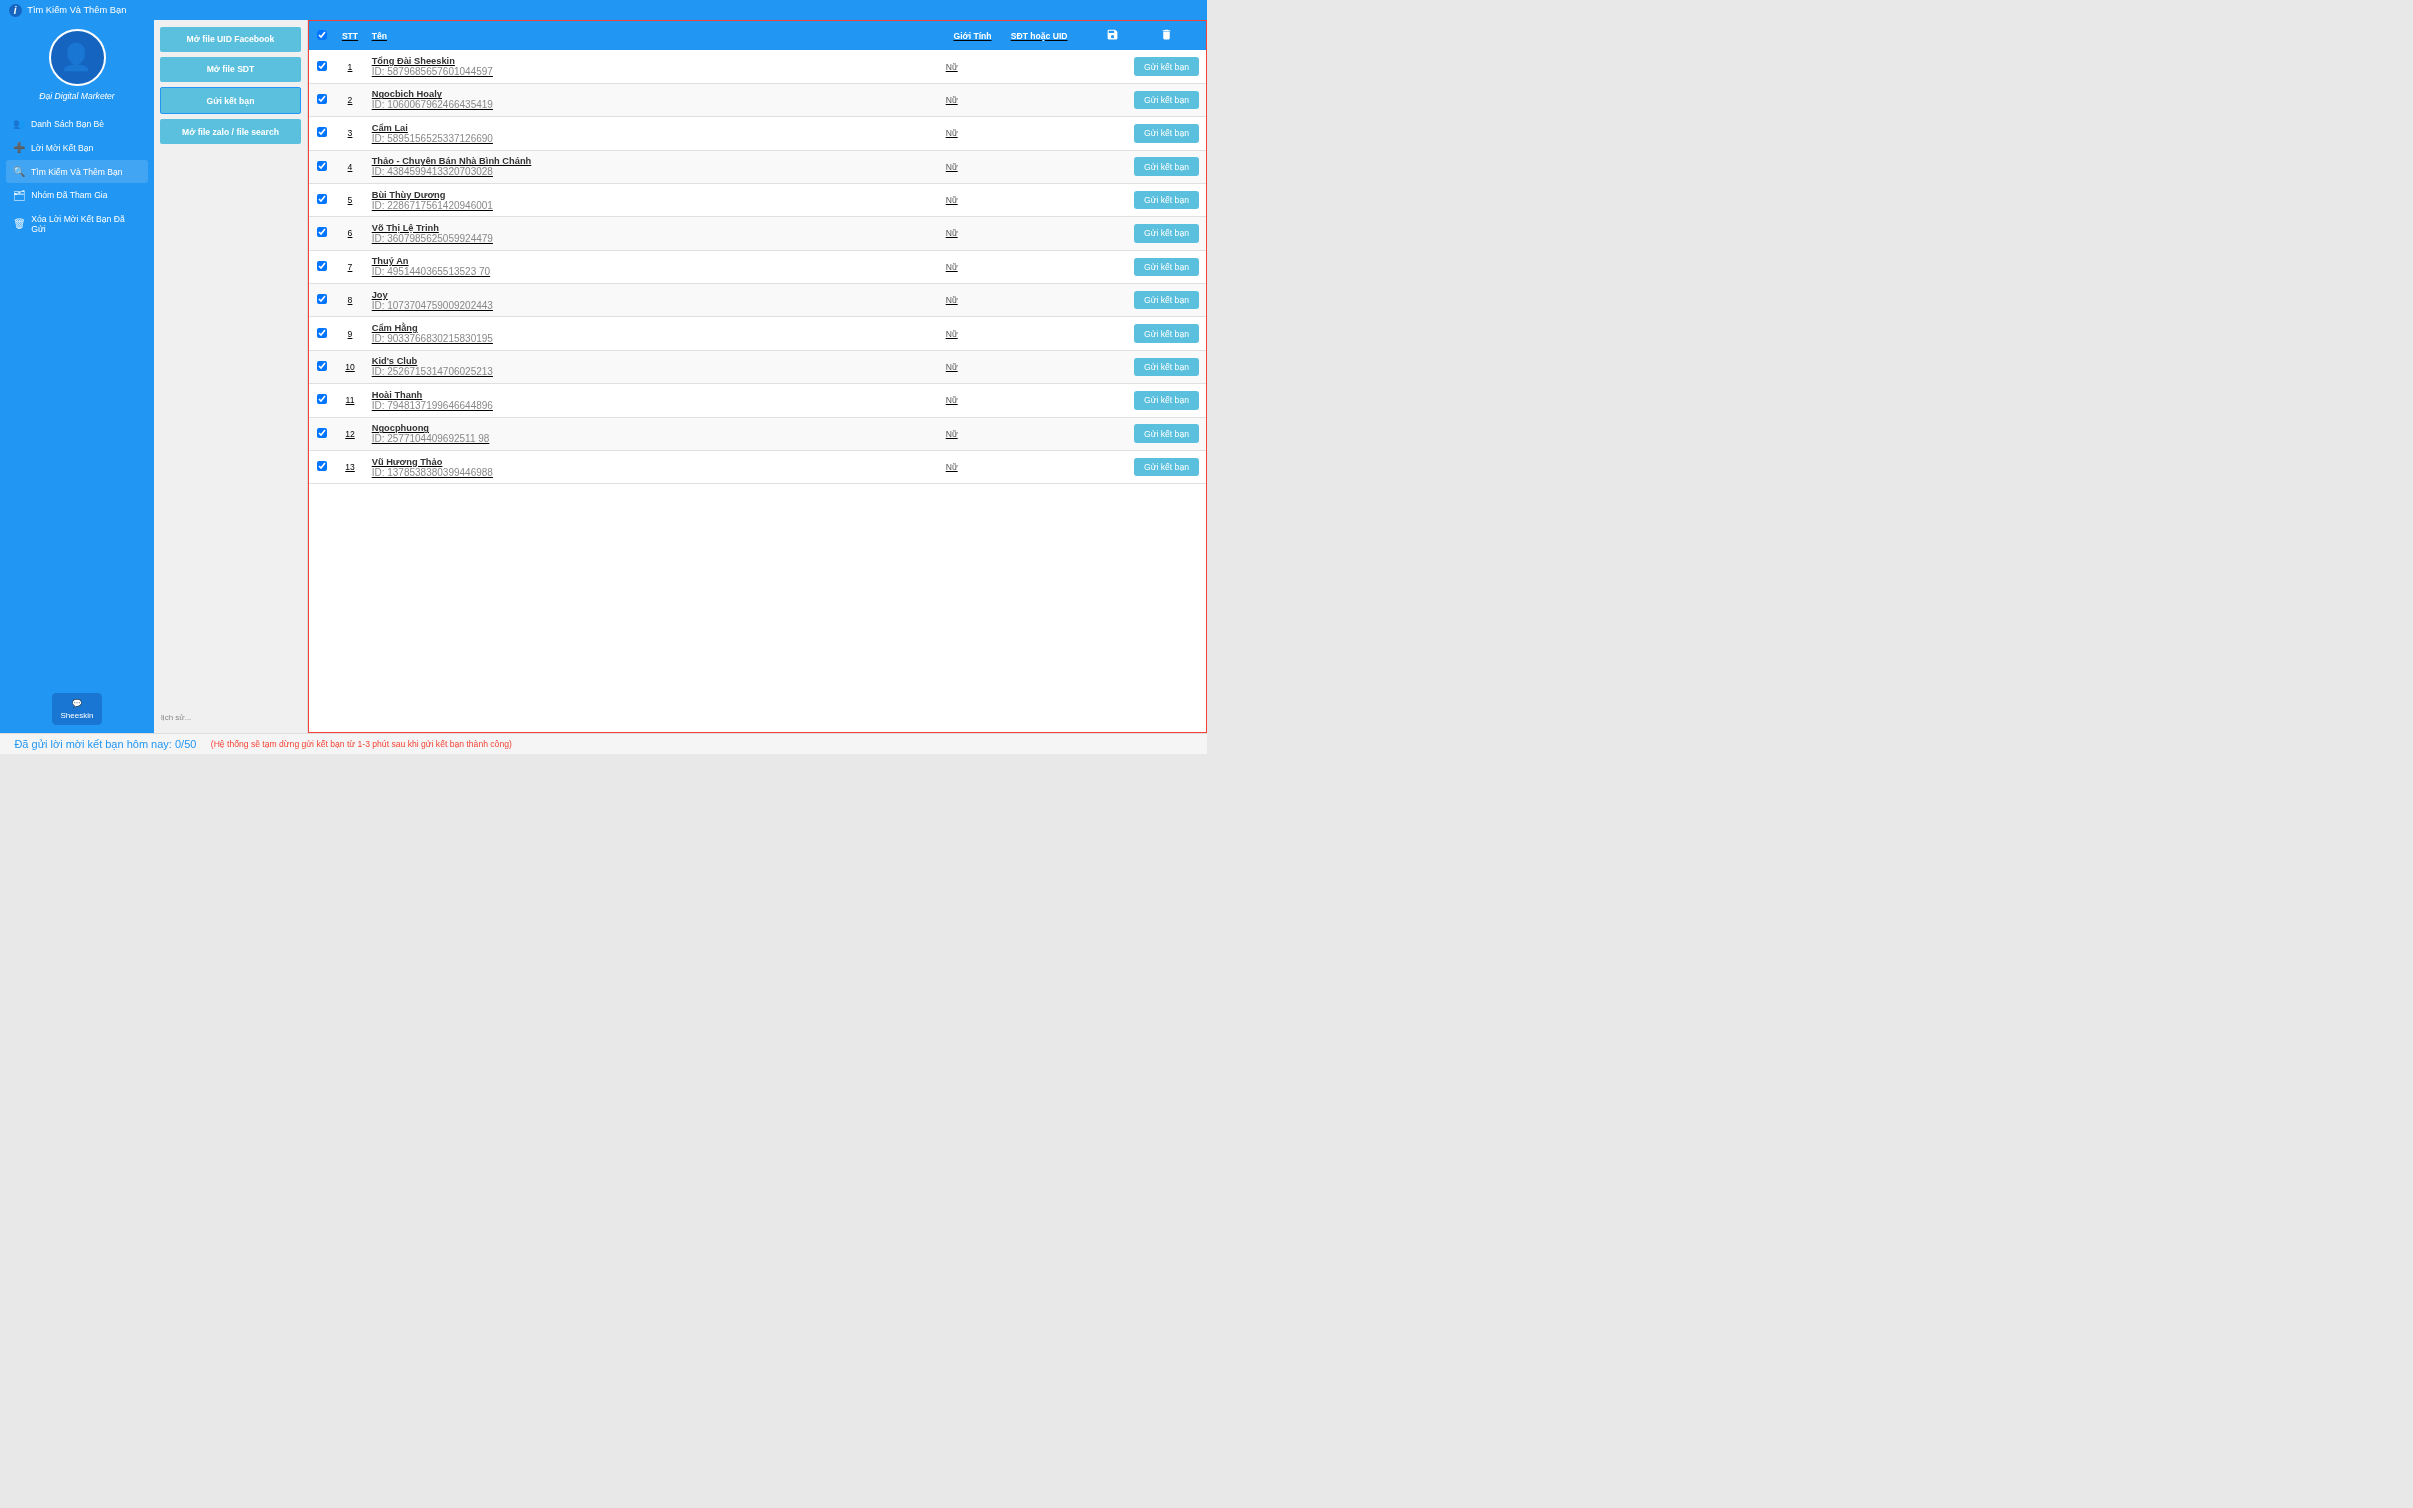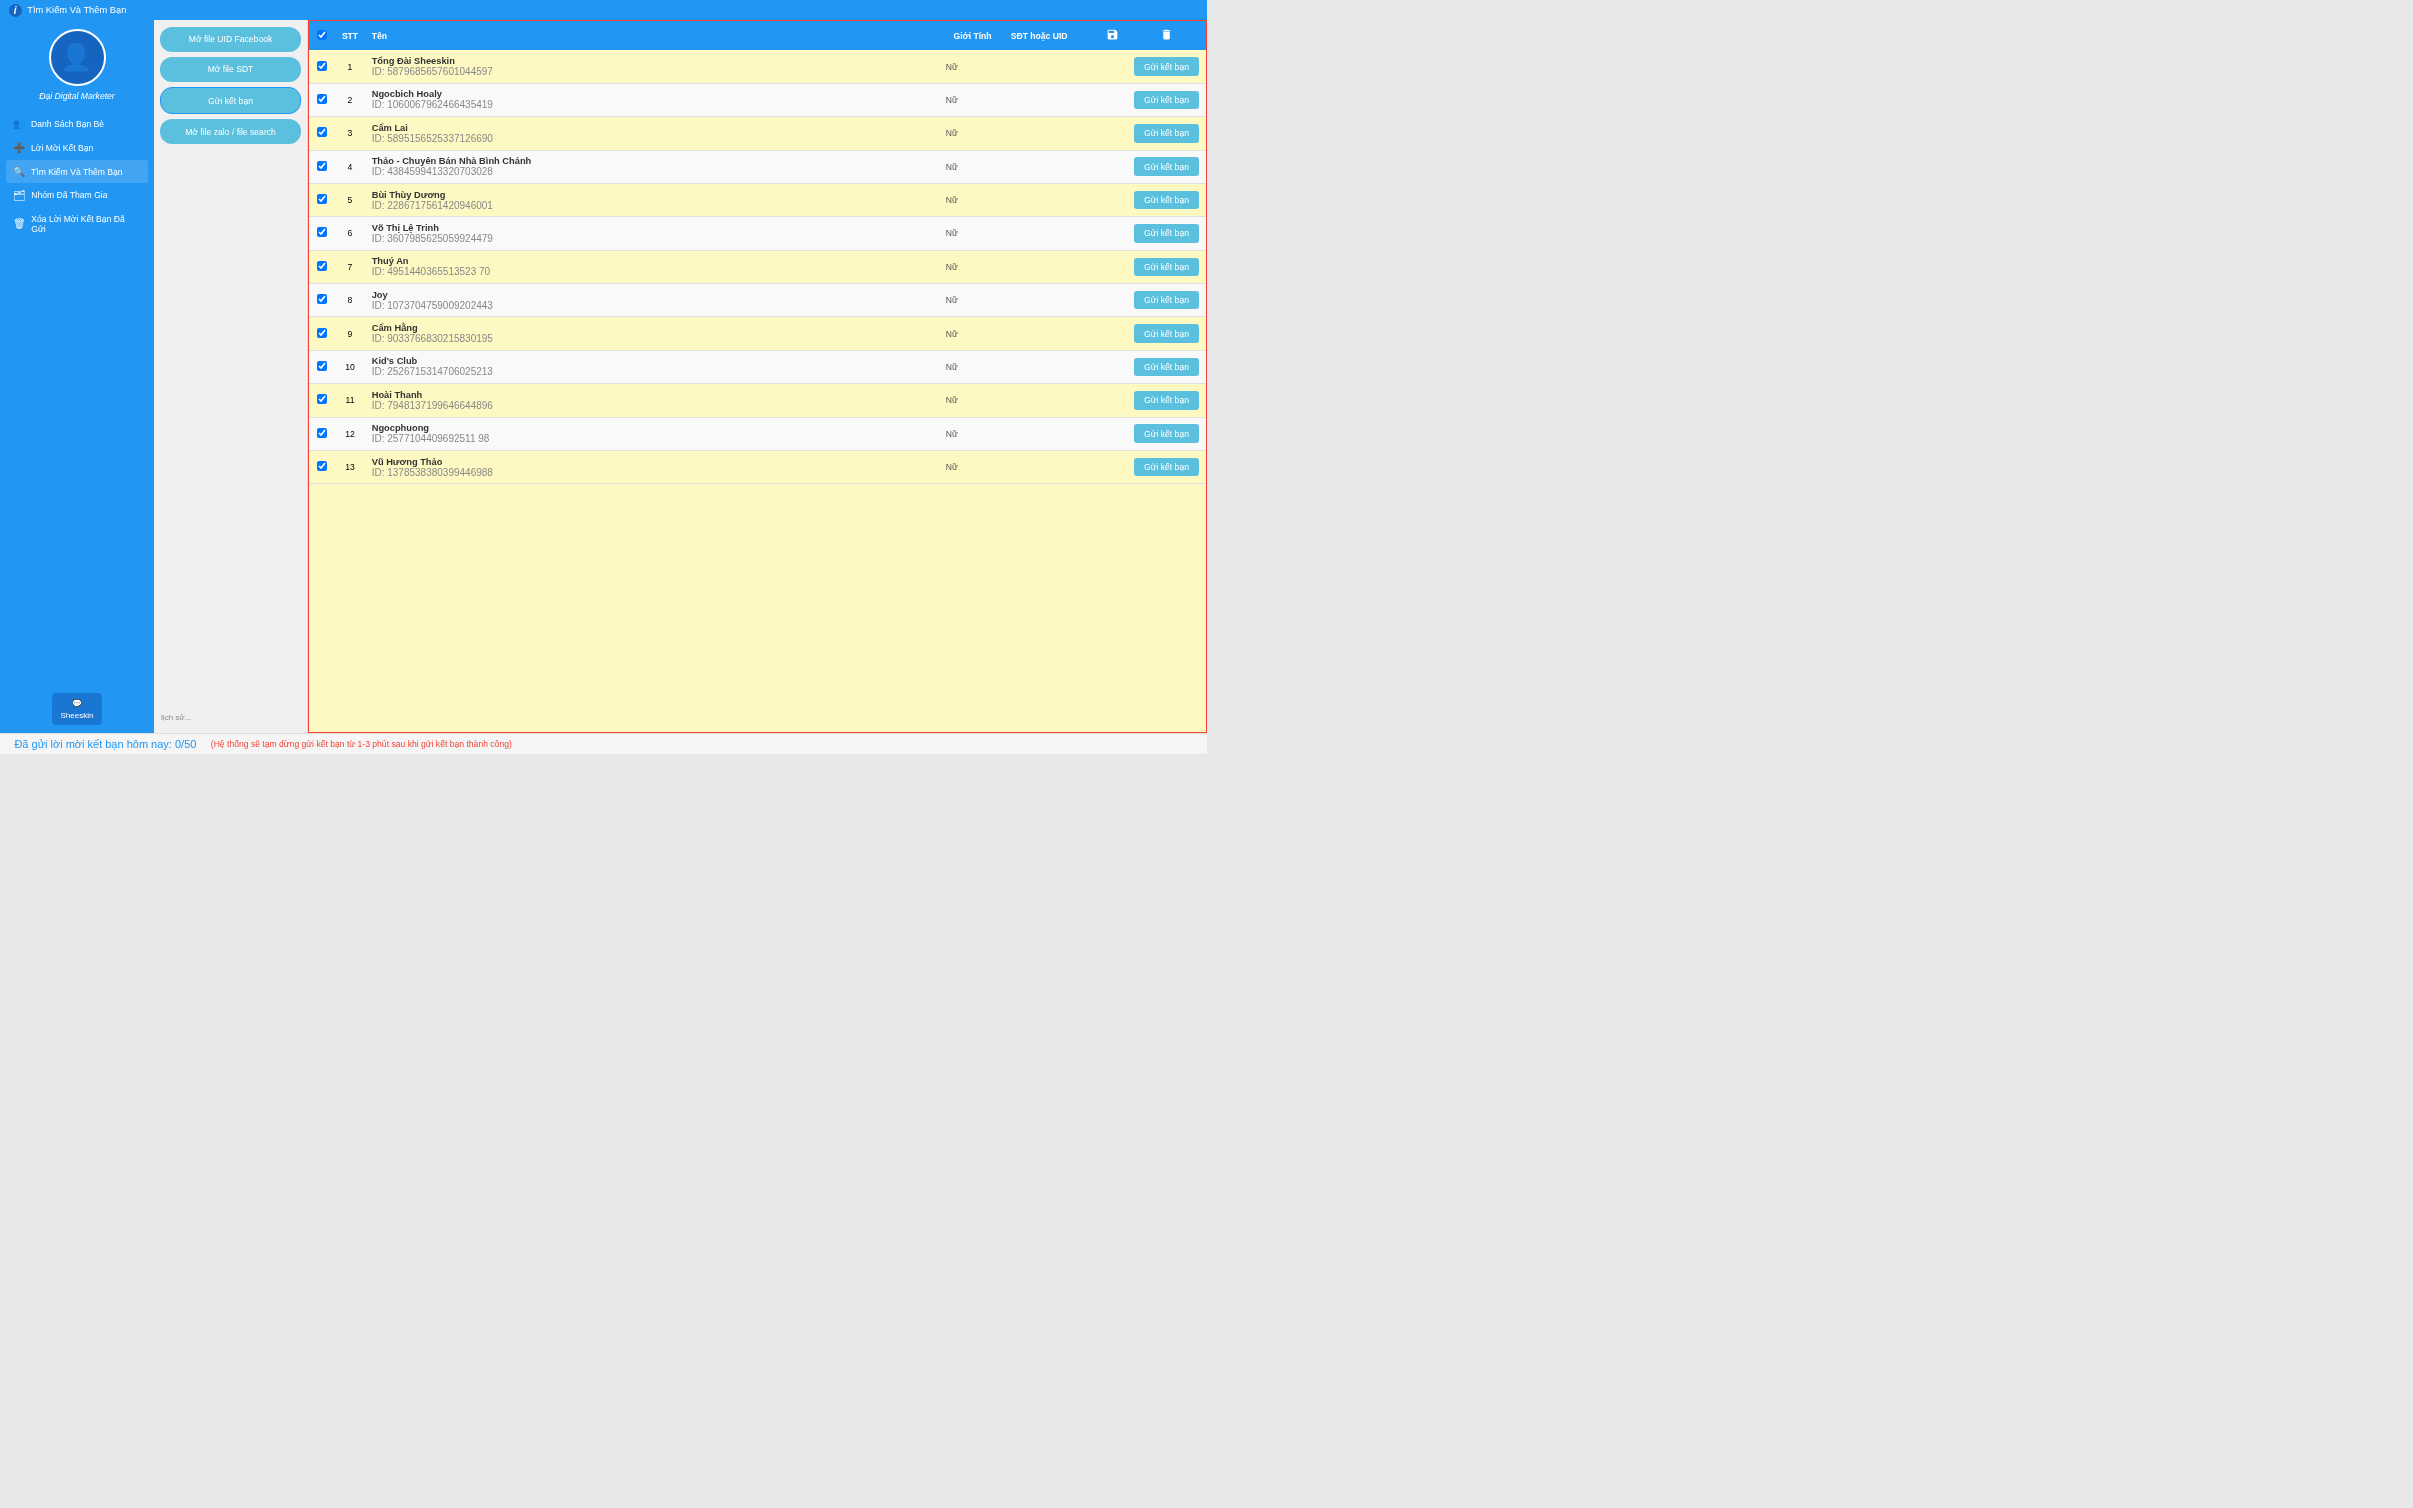--- a/index.html
+++ b/index.html
@@ -128,45 +128,46 @@
       flex-direction: column;
       padding: 7.2px 5.7px;
       gap: 5.7px;
       border-right: 0.7px solid #ddd;
     }
     .action-btn {
       background: #5bc0de;
       color: white;
       border: none;
       padding: 7.2px 5.7px;
-      border-radius: 12px;
+      border-radius: 2px;
       cursor: pointer;
       font-size: 8.6px;
       text-align: center;
-      font-weight: 400;
+      font-weight: 700;
     }
     .action-btn.active-btn {
       background: #5bc0de;
       border: 1.4px solid #2196F3;
     }
 
     #history-label {
       color: #888;
       font-size: 8px;
       padding: 2.9px 1.4px;
       margin-top: auto;
     }
 
     
     #content-area {
       flex: 1;
-      background: #fef9c3;
+      background: #ffffff;
       overflow: hidden;
       display: flex;
       flex-direction: column;
+      text-decoration: underline;
     }
 
     
     #table-wrapper {
       flex: 1;
       overflow-y: auto;
       border: 1.4px solid #f44336;
     }
 
     table {

